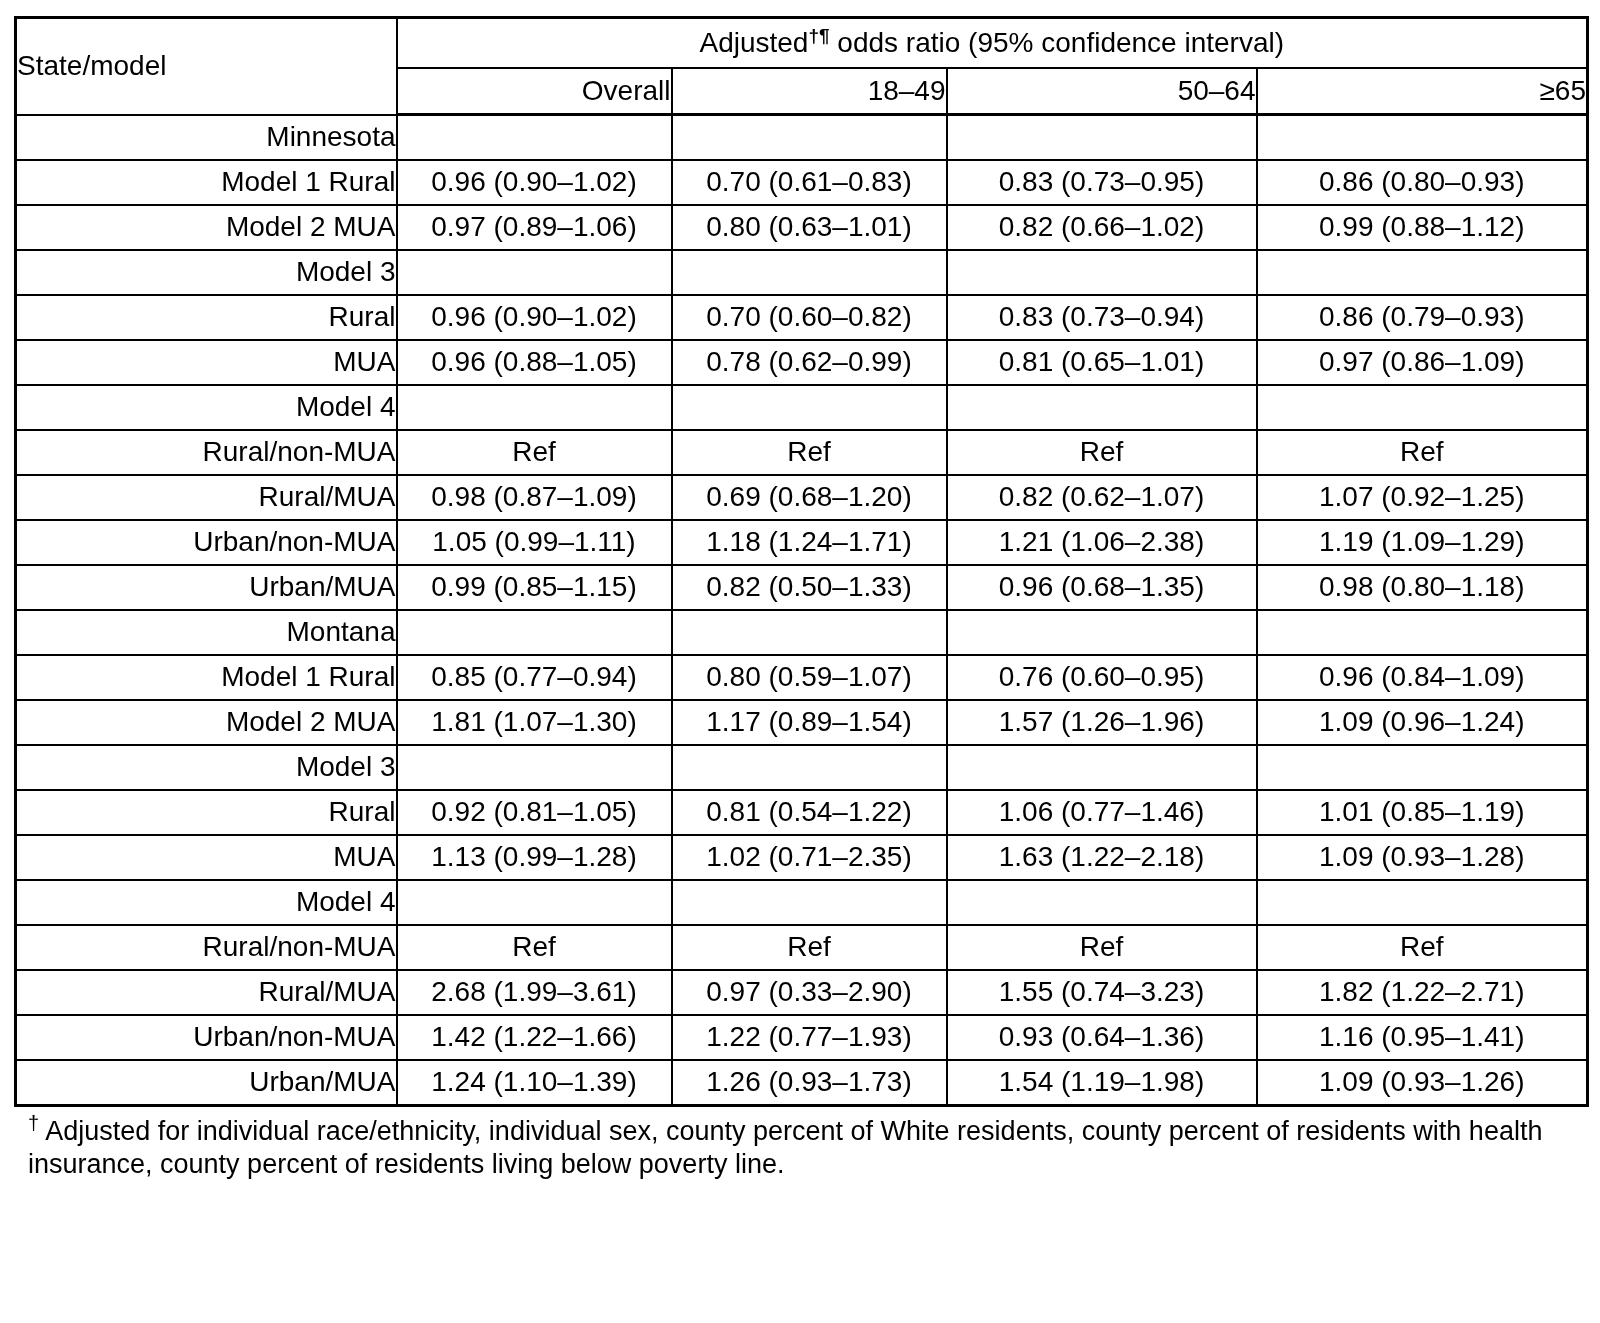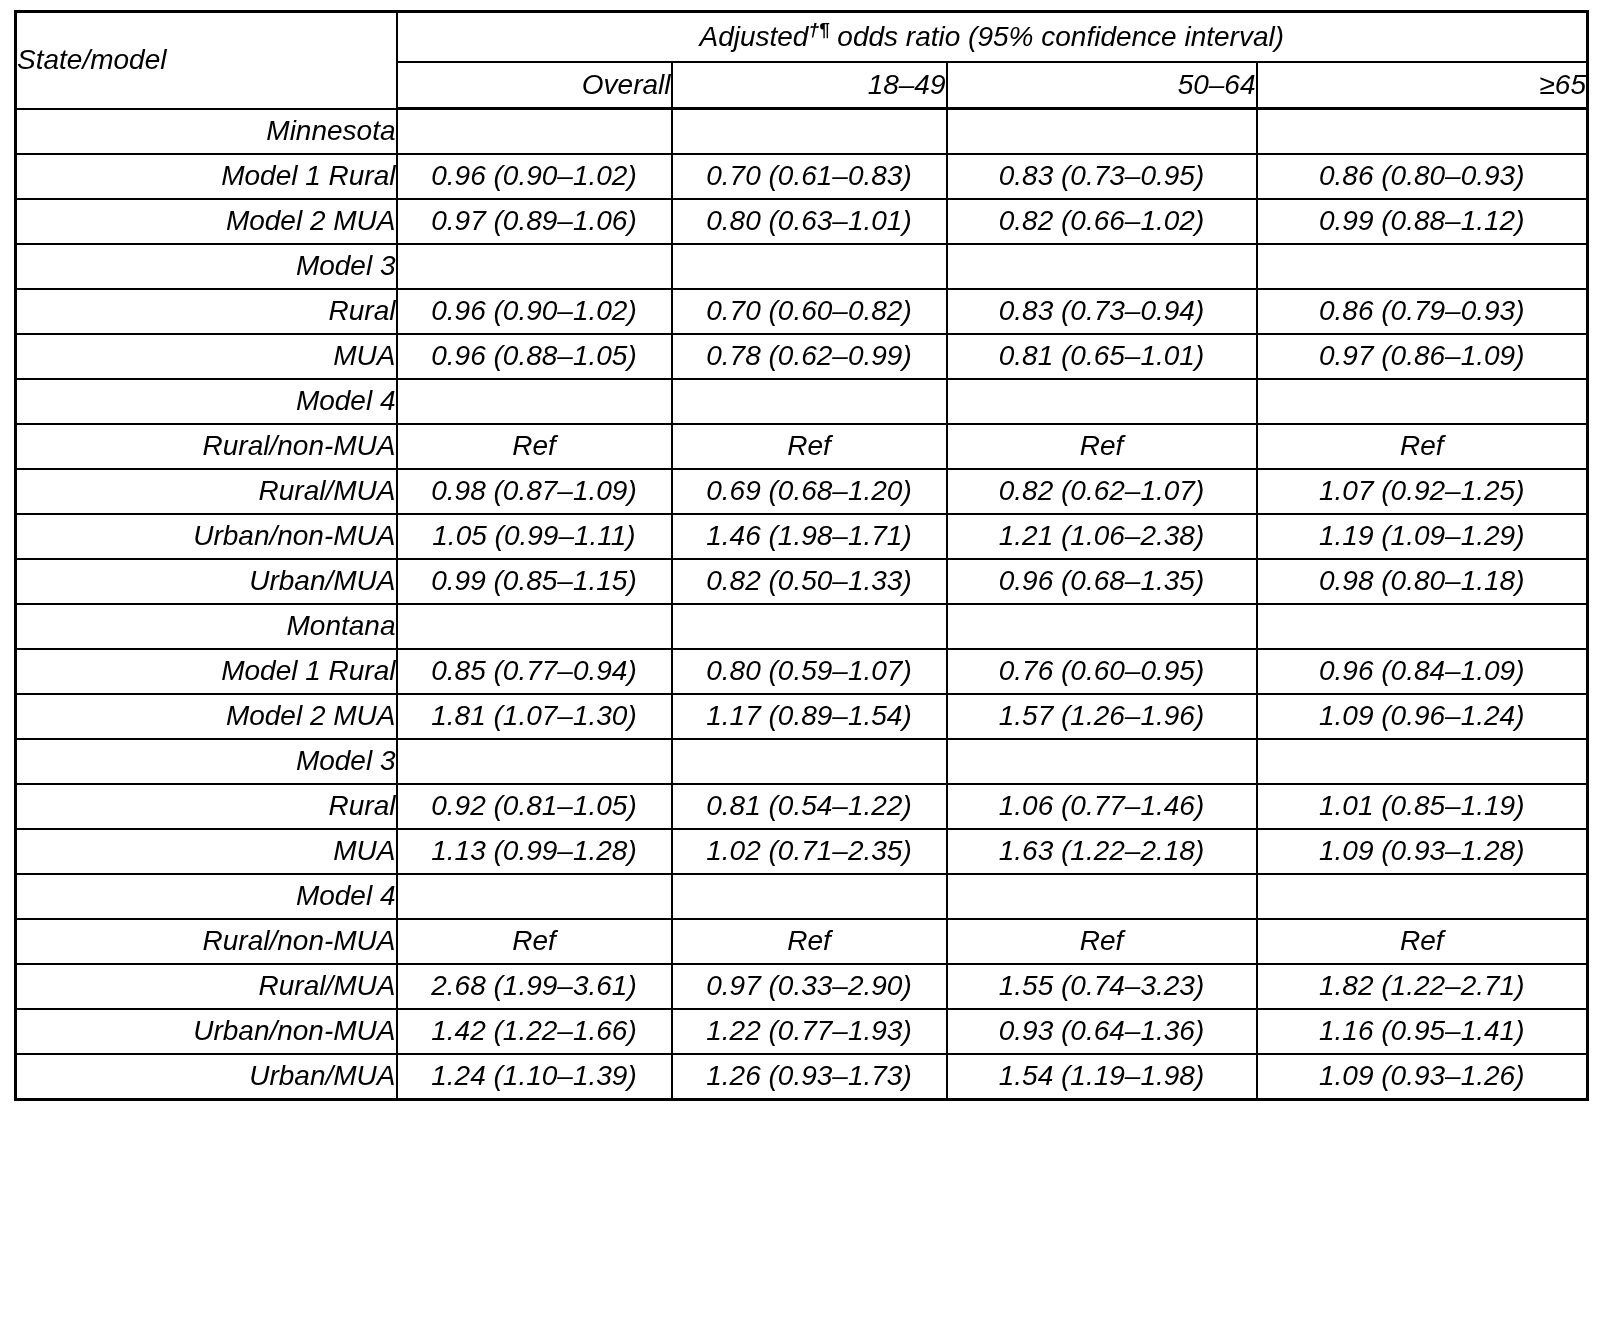--- a/index.html
+++ b/index.html
@@ -12,22 +12,21 @@
     height: 1323px;
     font-family: "Liberation Sans", sans-serif;
     color: #000000;
     overflow: hidden;
   }
   .page {
     width: 1600px;
     height: 1172px;
     position: relative;
     box-sizing: border-box;
-    padding: 10px 14px 0 14px;
-    font-style: italic;
+    padding: 16px 14px 0 14px;
   }
   table.odds-table {
     border-collapse: collapse;
     table-layout: fixed;
     width: 1572px;
     margin: 0;
   }
   table.odds-table col.c-label  { width: 381px; }
   table.odds-table col.c-ov     { width: 275px; }
   table.odds-table col.c-a1     { width: 275px; }
@@ -197,21 +196,21 @@
         <tr>
           <td class="lbl ind2">Rural/MUA</td>
           <td class="val">0.98 (0.87–1.09)</td>
           <td class="val">0.69 (0.68–1.20)</td>
           <td class="val">0.82 (0.62–1.07)</td>
           <td class="val">1.07 (0.92–1.25)</td>
         </tr>
         <tr>
           <td class="lbl ind2">Urban/non-MUA</td>
           <td class="val">1.05 (0.99–1.11)</td>
-          <td class="val">1.46 (1.98–1.71)</td>
+          <td class="val">1.18 (1.24–1.71)</td>
           <td class="val">1.21 (1.06–2.38)</td>
           <td class="val">1.19 (1.09–1.29)</td>
         </tr>
         <tr>
           <td class="lbl ind2">Urban/MUA</td>
           <td class="val">0.99 (0.85–1.15)</td>
           <td class="val">0.82 (0.50–1.33)</td>
           <td class="val">0.96 (0.68–1.35)</td>
           <td class="val">0.98 (0.80–1.18)</td>
         </tr>
@@ -289,15 +288,16 @@
           <td class="lbl ind2">Urban/MUA</td>
           <td class="val">1.24 (1.10–1.39)</td>
           <td class="val">1.26 (0.93–1.73)</td>
           <td class="val">1.54 (1.19–1.98)</td>
           <td class="val">1.09 (0.93–1.26)</td>
         </tr>
       </tbody>
   </table>
 
   <div class="notes" id="footnotes">
+      <p><span class="marker">†</span><span> Adjusted for individual race/ethnicity, individual sex, county percent of White residents, county percent of residents with health insurance, county percent of residents living below poverty line.</span></p>
     </div>
 
 </div>
 
 </body></html>

